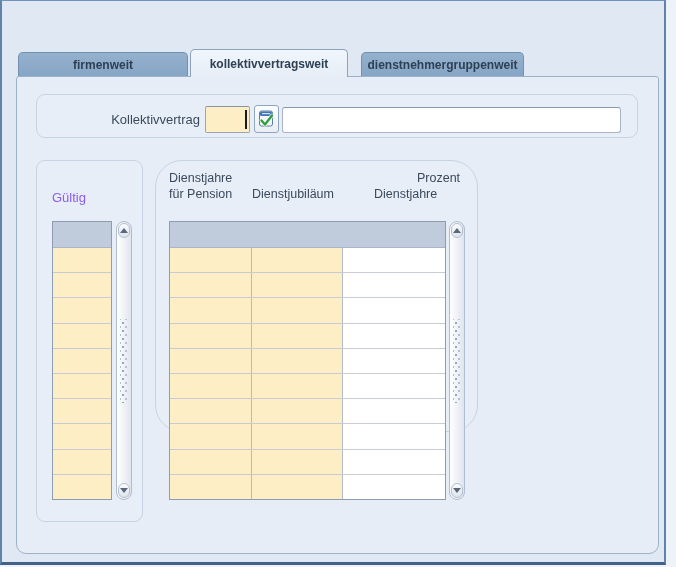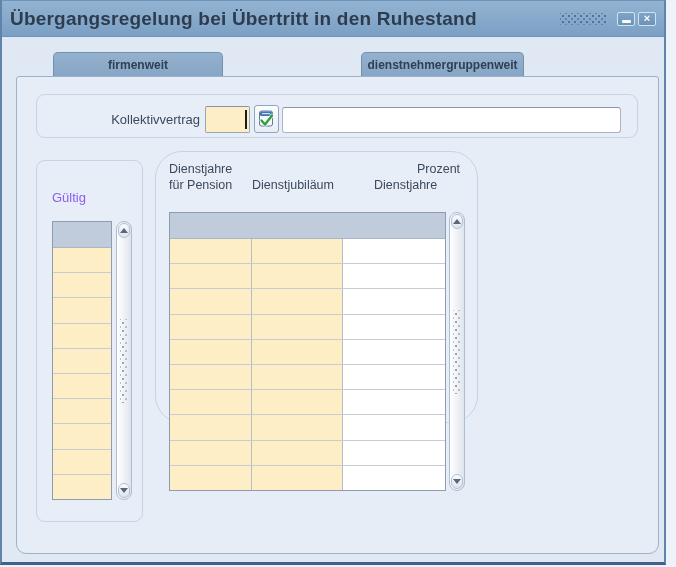--- a/index.html
+++ b/index.html
@@ -51,36 +51,36 @@
     font-size:12px;font-weight:bold;color:#2e4054;
     border:1px solid #7391b1;border-bottom:none;border-radius:5px 5px 0 0;
     background:linear-gradient(#94b1cd,#86a5c5);
     top:3px;height:25px;cursor:default;
   }
   .tab.active{
     top:0;height:28px;z-index:3;
     background:linear-gradient(#f0f6fc,#e6edf6);
     border-color:#8ca3bd;
   }
-  .tab1{left:0;width:170px;margin-left:35px;}
+  .tab1{left:0;width:170px;}
   .tab2{left:172px;width:158px;}
   .tab3{left:343px;width:163px;}
   
   .content{
     position:absolute;left:14px;top:75px;width:643px;height:478px;
     background:#e6edf6;border:1px solid #9db2c9;
     border-radius:3px 3px 10px 10px;box-sizing:border-box;
   }
   .groupbox{
     position:absolute;border:1px solid #c7d3e2;border-radius:9px;box-sizing:border-box;
     background:#e8eef7;
   }
   .fieldpanel{left:19px;top:17px;width:602px;height:44px;}
   .leftpanel{left:19px;top:83px;width:107px;height:362px;}
-  .rightpanel{left:138px;top:74px;width:323px;height:272px;border-radius:27px;}
+  .rightpanel{left:138px;top:83px;width:323px;height:272px;border-radius:27px;}
   .fieldlabel{
     position:absolute;left:0;top:0;width:163px;height:50px;line-height:50px;
     text-align:right;font-size:13px;color:#3a4a5c;
   }
   .code-input{
     position:absolute;left:168px;top:11px;width:45px;height:27px;box-sizing:border-box;
     background:#fdeec6;border:1px solid #9aa6b5;border-top-color:#8794a6;border-radius:2px;
   }
   .text-caret{position:absolute;right:2px;top:3px;width:2px;height:19px;background:#1a1a1a;}
   .lookup-btn{
@@ -138,34 +138,27 @@
       radial-gradient(circle,#b6c1cf 1px,transparent 1.3px);
     background-size:6px 8px,6px 8px;
     background-position:0 0,3px 4px;
   }
 </style>
 </head>
 <body>
 
 <div class="window">
 
-  <div class="titlebar">
-    <span class="title">Übergangsregelung bei Übertritt in den Ruhestand</span>
-    <span class="deco-dots"></span>
-    <span class="winbtn">
-      <span class="min-glyph"></span>
-    </span>
-    <span class="winbtn close">
-      <span class="close-glyph">×</span>
-    </span>
-  </div>
 
   <div class="tabstrip">
     <div class="tab tab1">
       <span>firmenweit</span>
+    </div>
+    <div class="tab tab2 active">
+      <span>kollektivvertragsweit</span>
     </div>
     <div class="tab tab3">
       <span>dienstnehmergruppenweit</span>
     </div>
   </div>
 
   <div class="content">
 
     <div class="groupbox fieldpanel">
       <div class="fieldlabel">Kollektivvertrag</div>

